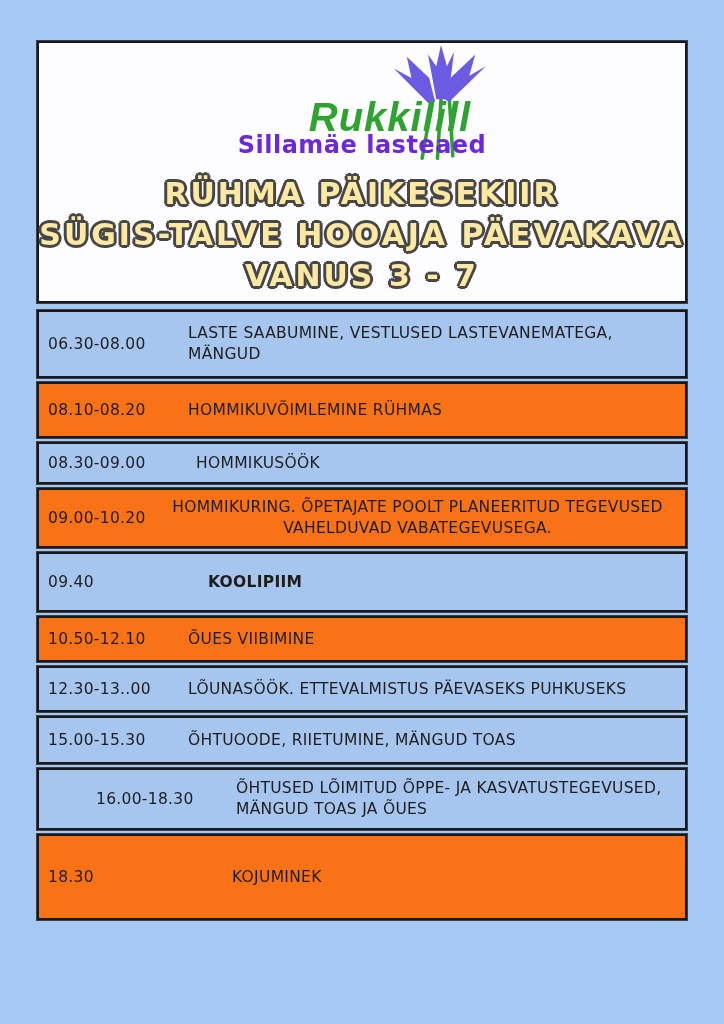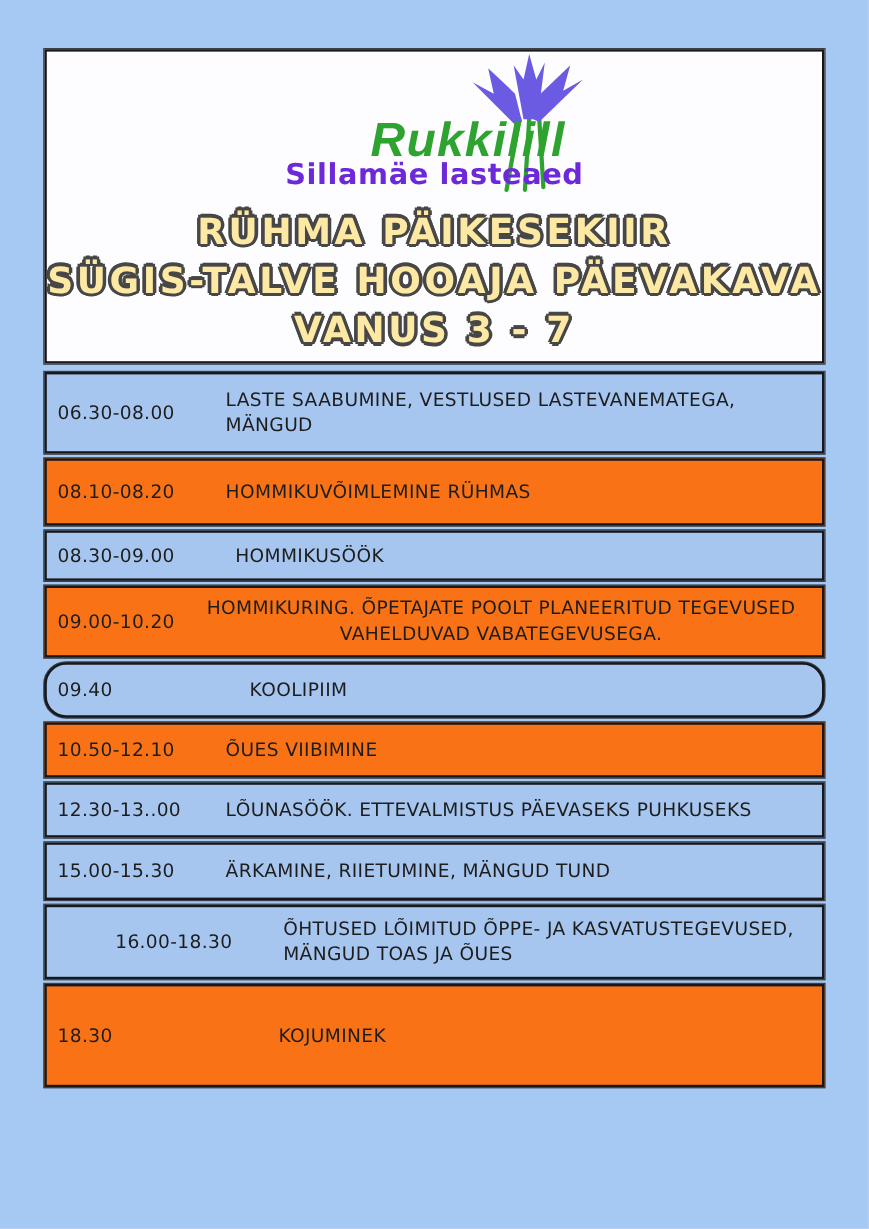--- a/index.html
+++ b/index.html
@@ -51,23 +51,23 @@
   }
   .row.blue{background:#a6c6ef;}
   .row.yellow{background:#f97316;}
   .row .time{
     flex:0 0 112px;padding-left:9px;white-space:nowrap;
     font-size:15.5px;
   }
   .row .activity{padding-left:28px;padding-right:10px;line-height:21px;}
   .row.center .activity{flex:1;text-align:center;padding-left:0;}
   .r0{height:68px;} .r1{height:56px;} .r2{height:42px;} .r3{height:60px;}
-  .r4{height:46px;border-radius:18px;} .r5{height:46px;} .r6{height:46px;} .r7{height:46px;}
+  .r4{height:60px;} .r5{height:46px;} .r6{height:46px;} .r7{height:46px;}
   .r8{height:48px;} .r9{height:44px;} .r10{height:62px;padding-left:48px;} .r11{height:86px;margin-bottom:0;}
-  .r4 .activity{padding-left:48px;}
+  .r4 .activity{padding-left:48px;font-weight:bold;}
   .r11 .activity{padding-left:72px;}
   .r9 .activity, .r2 .activity{padding-left:36px;}
 </style>
 </head>
 <body>
 
 <div class="page">
 
   <div class="card">
 
@@ -128,21 +128,21 @@
     </div>
 
     <div class="row blue r6">
       <span class="time">12.30-13..00</span>
       <span class="activity">LÕUNASÖÖK. ETTEVALMISTUS PÄEVASEKS PUHKUSEKS</span>
     </div>
 
 
     <div class="row blue r8">
       <span class="time">15.00-15.30</span>
-      <span class="activity">ÄRKAMINE, RIIETUMINE, MÄNGUD TUND</span>
+      <span class="activity">ÕHTUOODE, RIIETUMINE, MÄNGUD TOAS</span>
     </div>
 
 
     <div class="row blue r10">
       <span class="time">16.00-18.30</span>
       <span class="activity">ÕHTUSED LÕIMITUD ÕPPE- JA KASVATUSTEGEVUSED, MÄNGUD TOAS JA ÕUES</span>
     </div>
 
     <div class="row yellow r11">
       <span class="time">18.30</span>

